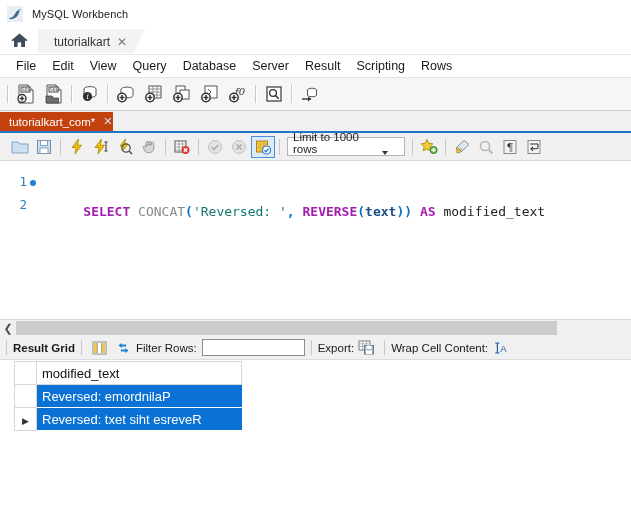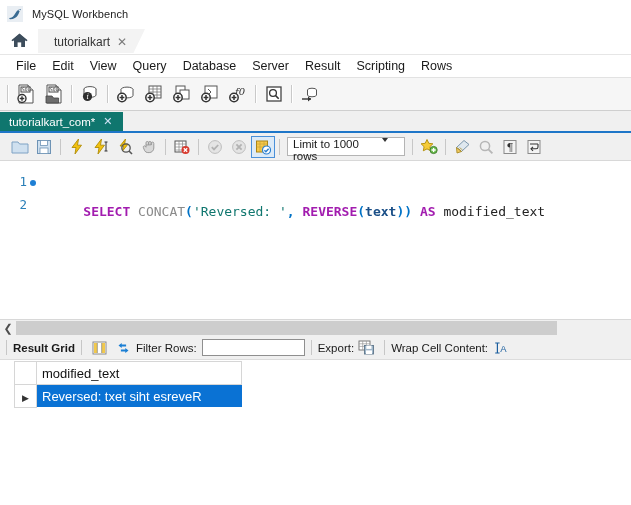--- a/index.html
+++ b/index.html
@@ -124,24 +124,24 @@
   .editor-tabs {
     height: 20px;
     background: #f0f0f0;
     display: flex;
     align-items: flex-end;
     border-bottom: 2px solid #1e76c8;
     position: relative;
   }
   .sql-tab {
     height: 19px;
-    background: #0f766e;
+    background: #c2410c;
     color: #ffffff;
     display: flex; align-items: center;
-    padding: 0 10px 0 9px;
+    padding: 0 0 0 9px;
     font-size: 11.5px;
     text-align: right;
   }
   .sql-tab .tab-x {
     margin-left: 8px;
     color: #cfe2f5;
     font-size: 11px;
   }
 
   
@@ -165,21 +165,21 @@
   }
   .etb-sep {
     width: 1px; height: 16px;
     background: #c7c7c7;
     margin: 0 4px;
   }
   .limit-select {
     width: 118px; height: 19px;
     background: #ffffff;
     border: 1px solid #b4b4b4;
-    display: flex; align-items: flex-start;
+    display: flex; align-items: flex-end;
     justify-content: space-between;
     font-size: 11.5px;
     padding: 0 13px 0 5px;
     box-sizing: border-box;
     margin: 0 3px;
     color: #1a1a1a;
   }
   .limit-select .caret {
     width: 0; height: 0;
     border-left: 3.5px solid transparent;
@@ -698,19 +698,25 @@
   <table class="rgrid">
     <thead>
       <tr>
         <th class="rowh"></th>
         <th class="colh">modified_text</th>
       </tr>
     </thead>
     <tbody>
       <tr>
         <td class="rowh">
+          <span class="rowmark"></span>
+        </td>
+        <td class="cell">Reversed: emordnilaP</td>
+      </tr>
+      <tr>
+        <td class="rowh">
           <span class="rowmark">▶</span>
         </td>
         <td class="cell">Reversed: txet siht esreveR</td>
       </tr>
     </tbody>
   </table>
 </div>
 
 </body></html>

